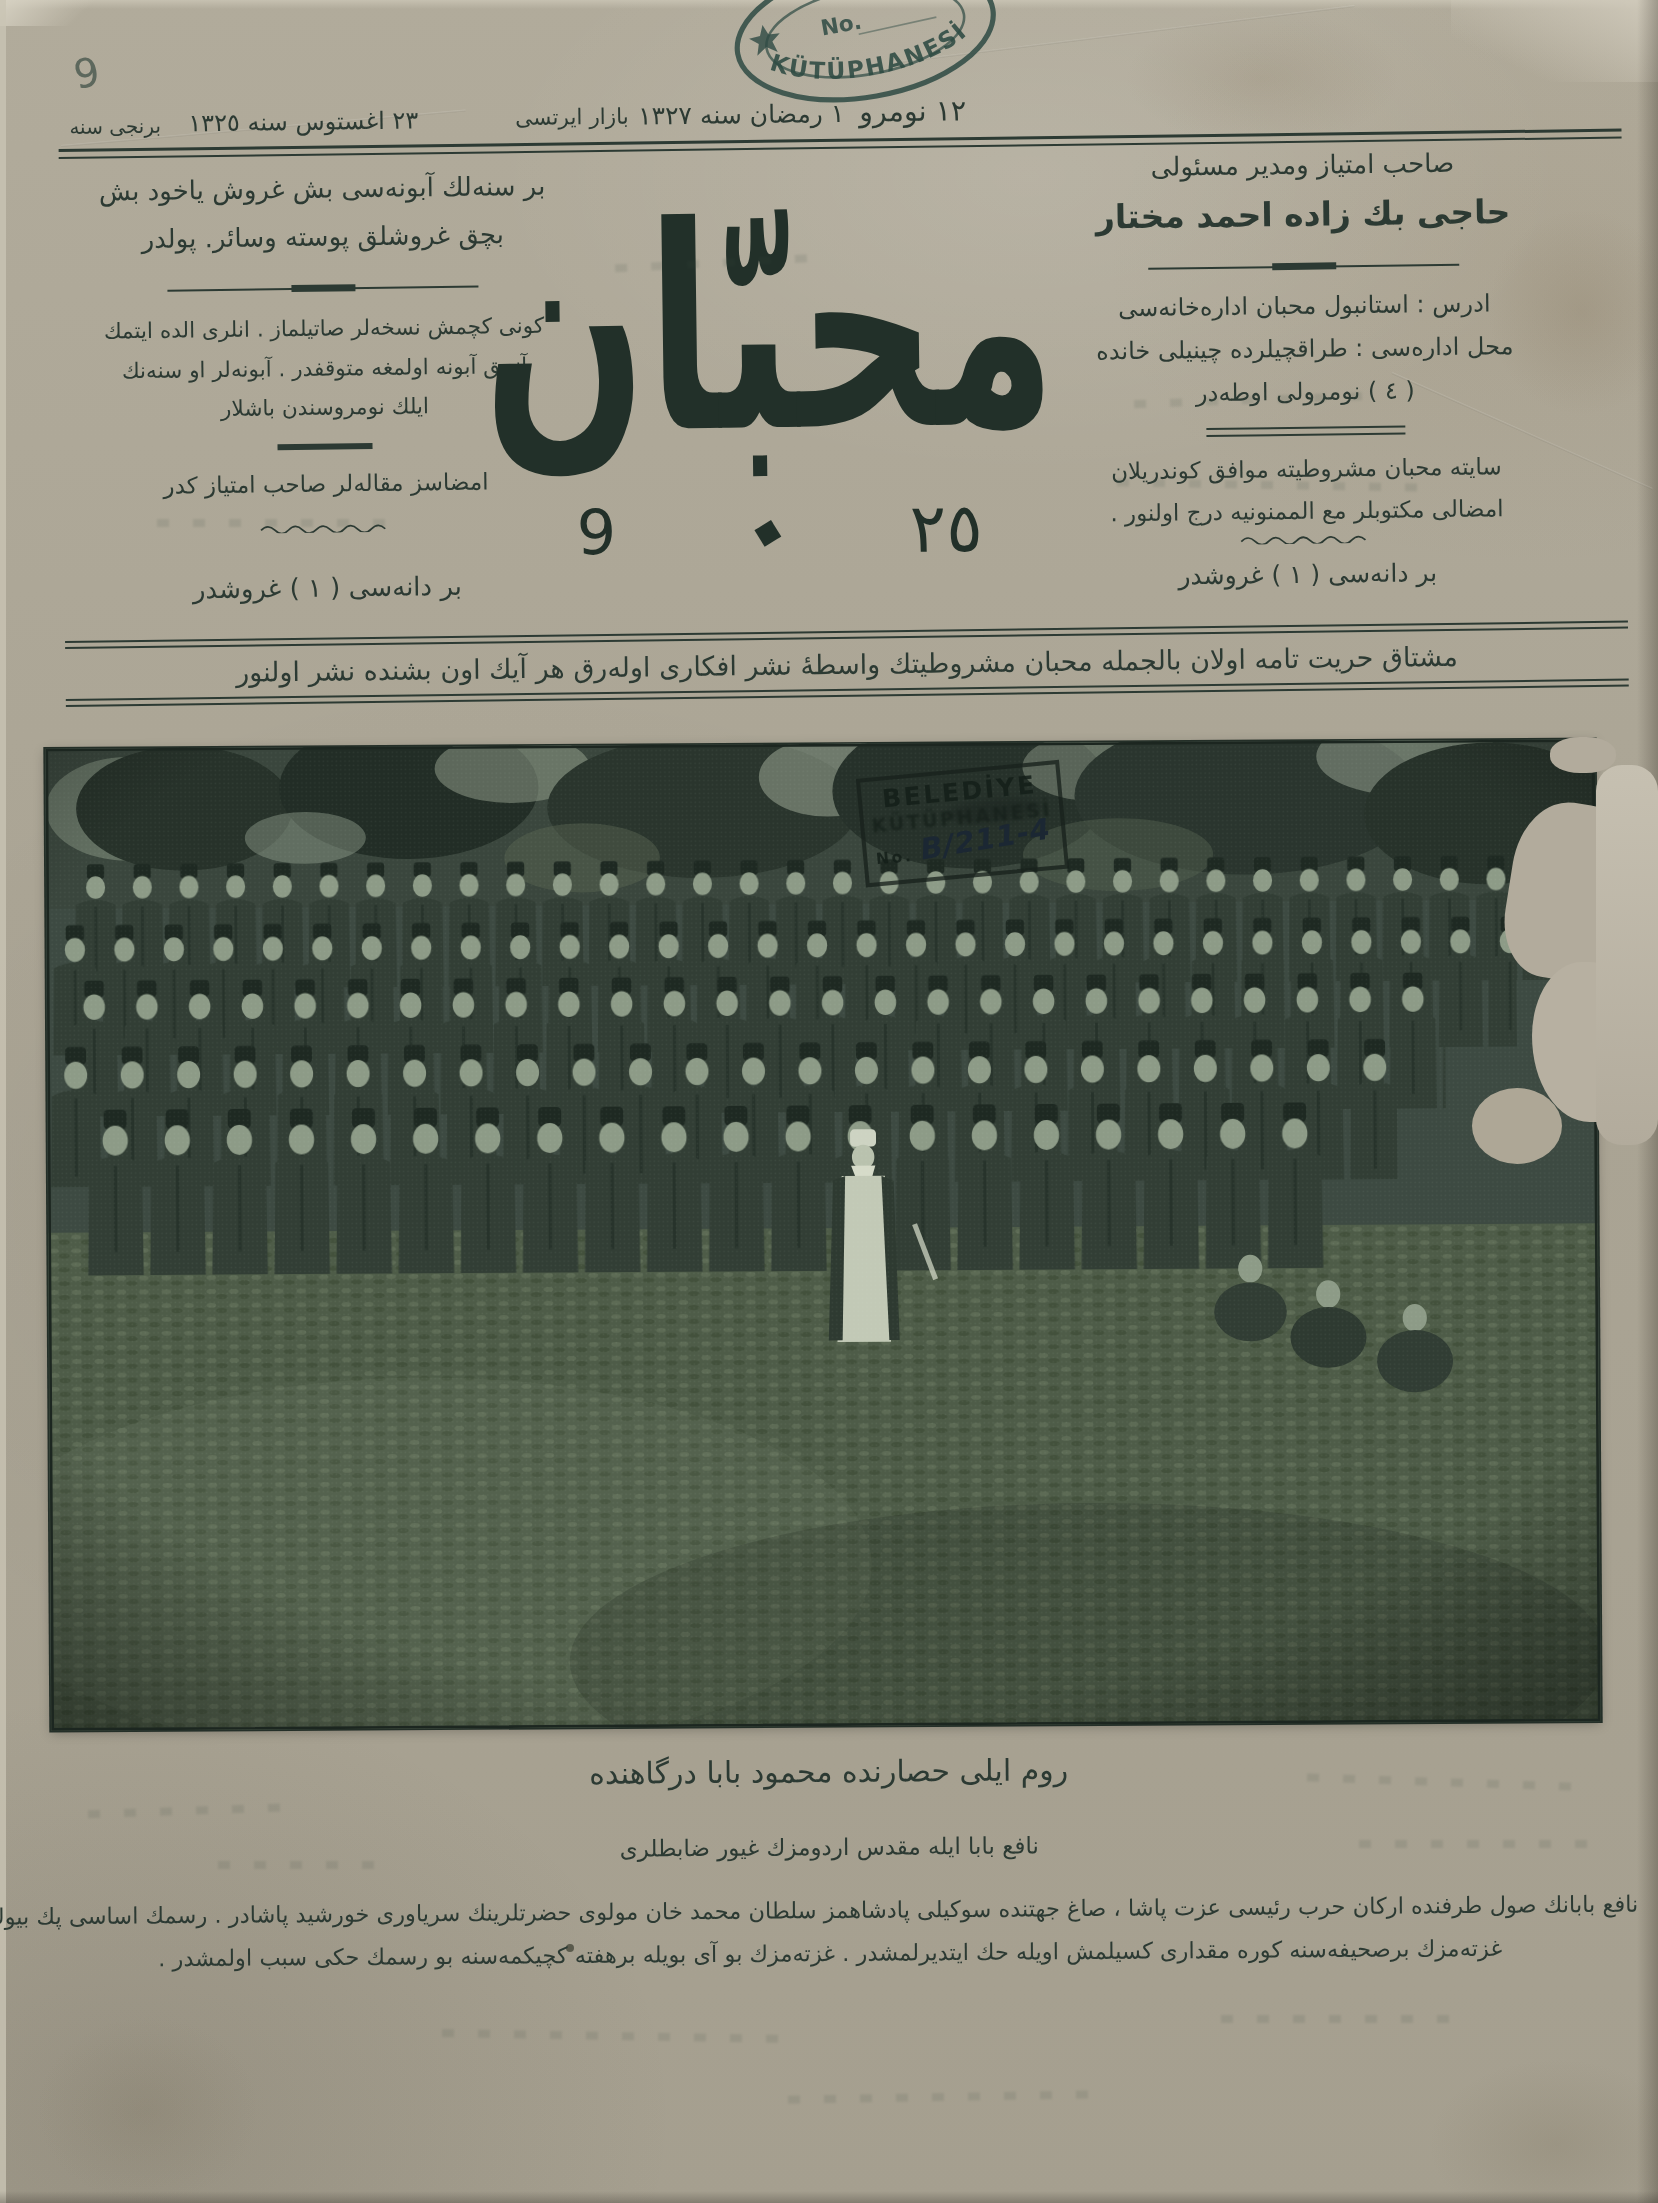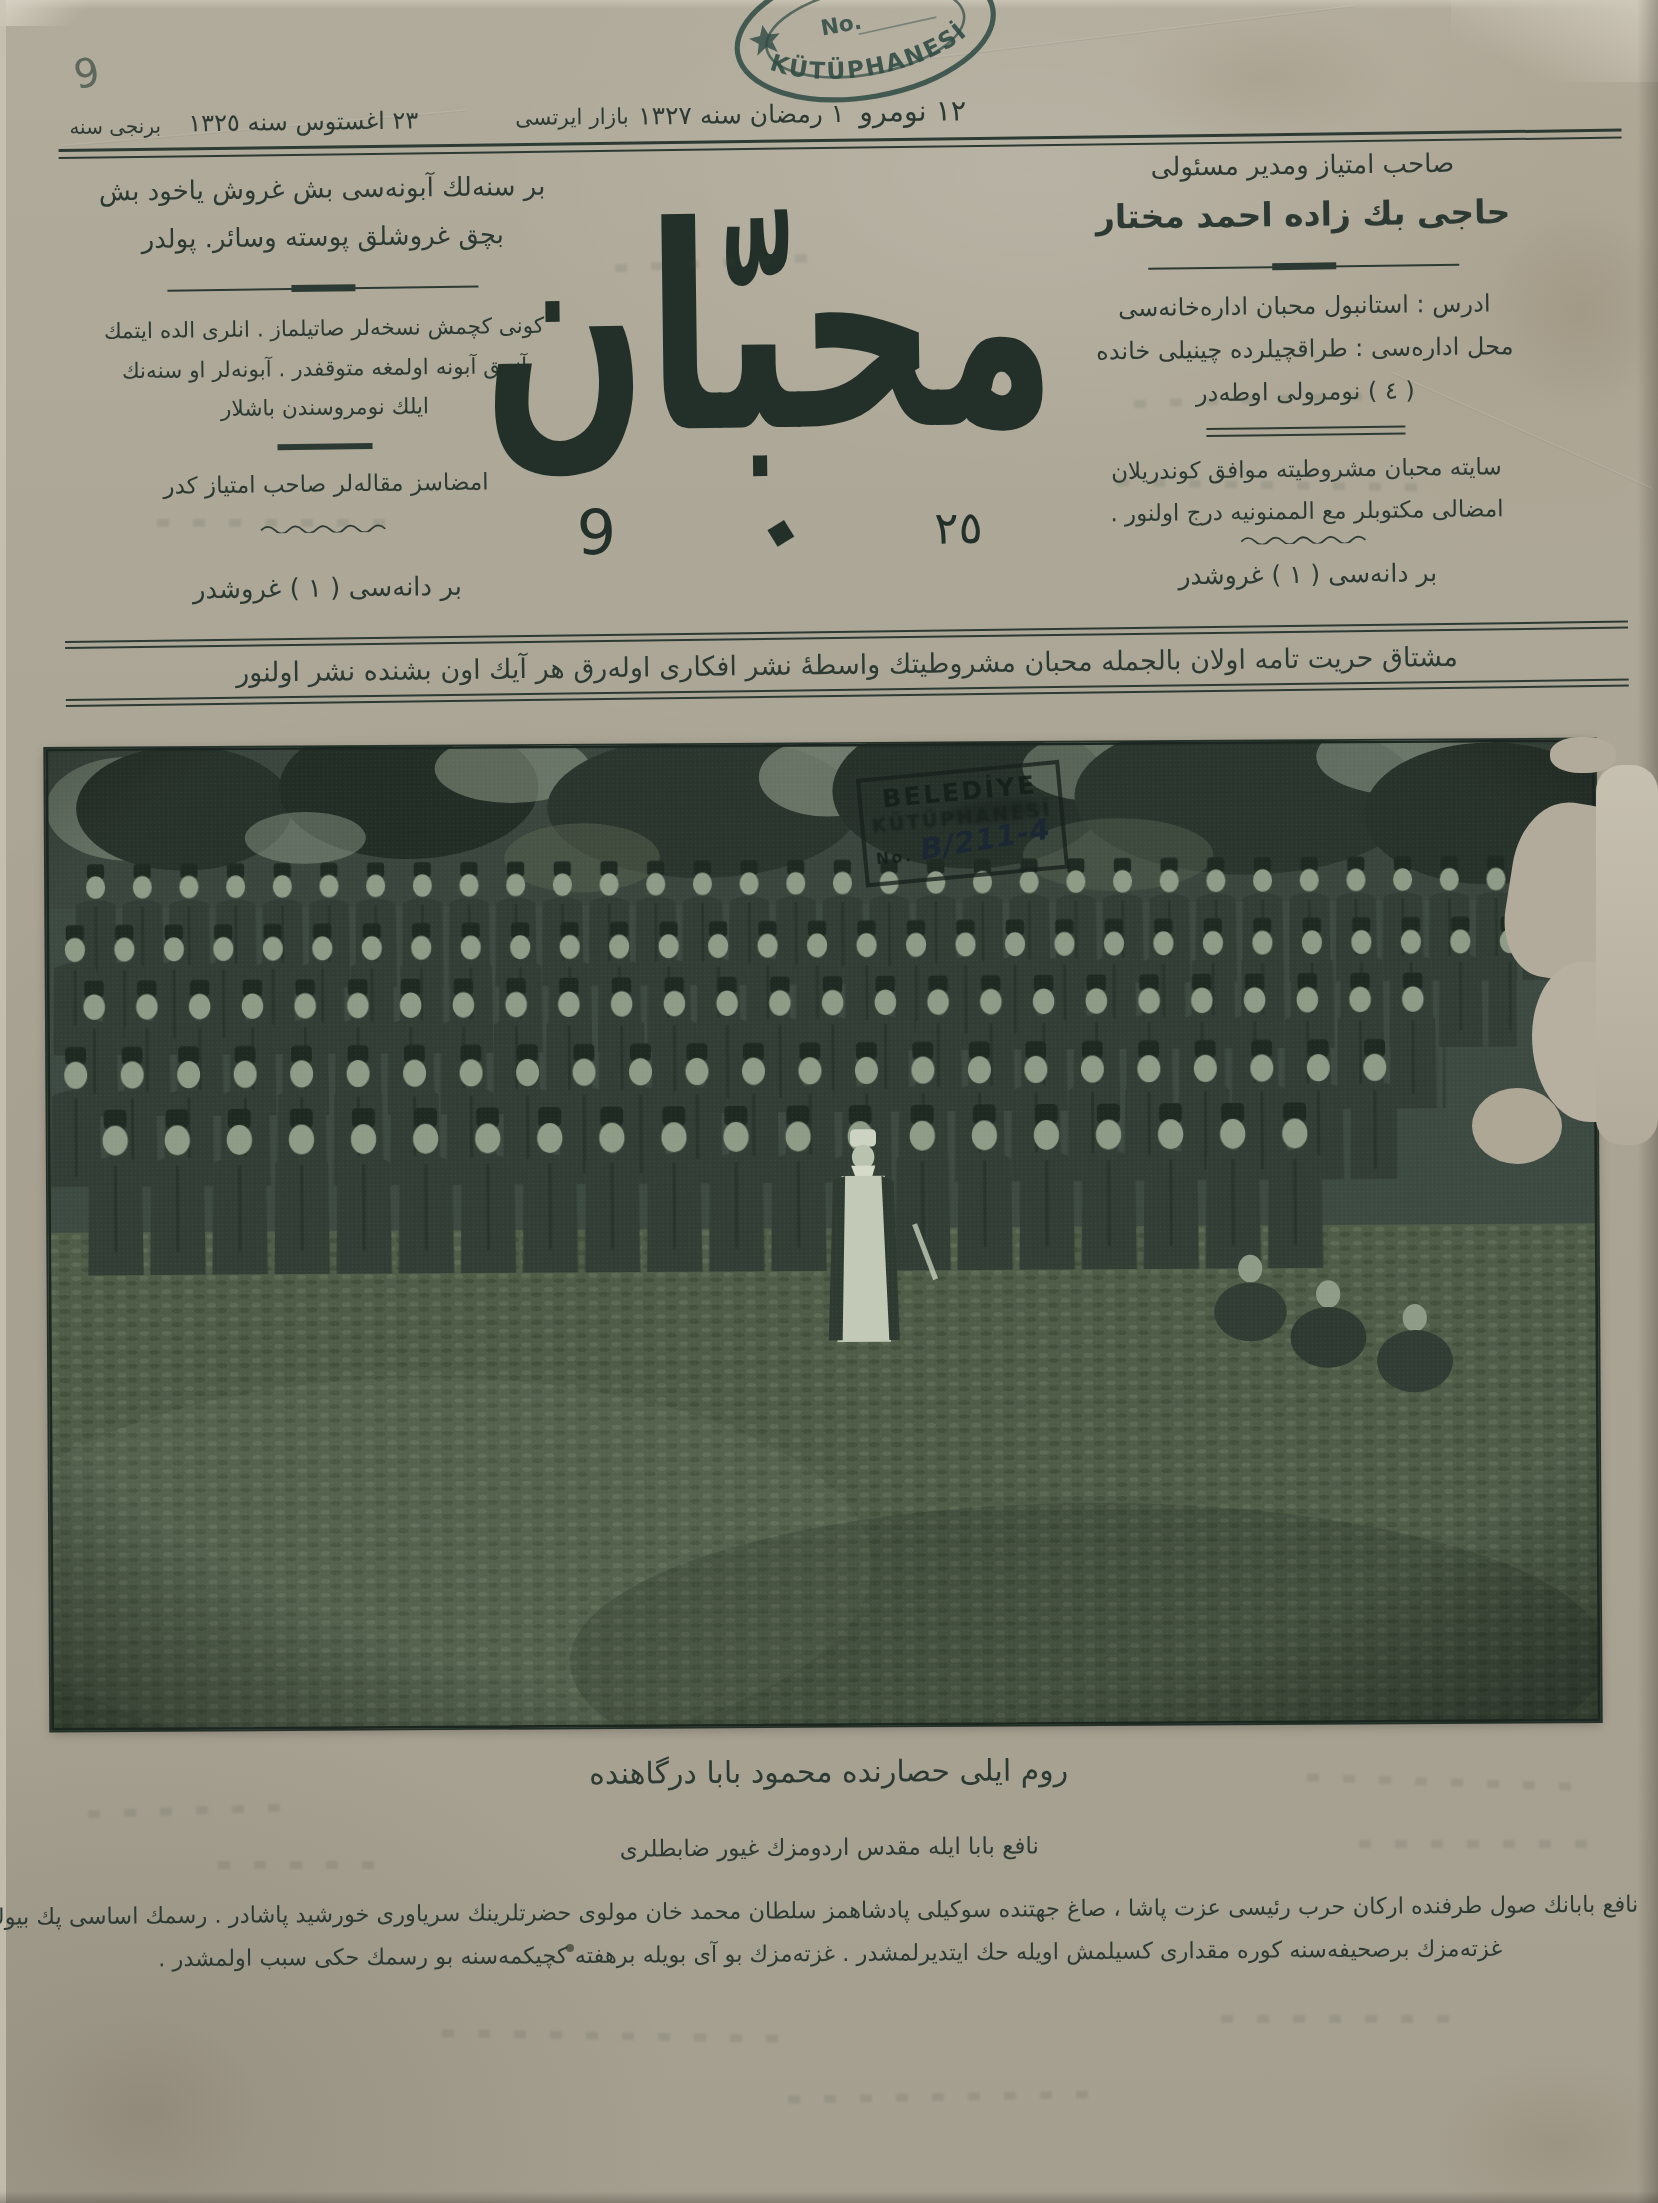--- a/index.html
+++ b/index.html
@@ -131,21 +131,21 @@
       </svg>
       <div class="line ar" style="top:417px;font-size:25px;">بر دانه‌سى ( ١ ) غروشدر</div>
     </div>
 
     <div class="abs" style="left:532px;top:65px;width:476px;height:484px;">
       <div class="abs ar" style="left:0;top:0;width:476px;height:363px;display:flex;align-items:center;justify-content:center;
                   font-size:235px;font-weight:bold;color:#223029;transform:scale(.82,1.2);line-height:1;">محبّان</div>
       <div class="abs" style="left:43px;top:339px;width:406px;height:86px;display:flex;align-items:center;justify-content:space-between;">
         <span class="ar" style="font-size:62px;color:#223029;letter-spacing:12px;">9</span>
         <span style="font-size:36px;color:#223029;transform:rotate(14deg);">◆</span>
-        <span class="ar" style="font-size:45px;color:#223029;letter-spacing:35px;">٢٥</span>
+        <span class="ar" style="font-size:68px;color:#223029;letter-spacing:35px;">٢٥</span>
       </div>
     </div>
 
     <div class="abs" style="left:62px;top:549px;width:1563px;">
       <div class="rule-m"></div>
       <div class="ar" style="text-align:center;font-size:27px;padding:10.4px 0 8.6px 0;">مشتاق حريت تامه اولان بالجمله محبان مشروطيتك واسطهٔ نشر افكارى اوله‌رق هر آيك اون بشنده نشر اولنور</div>
       <div class="rule-m"></div>
     </div>
   </div>
 

